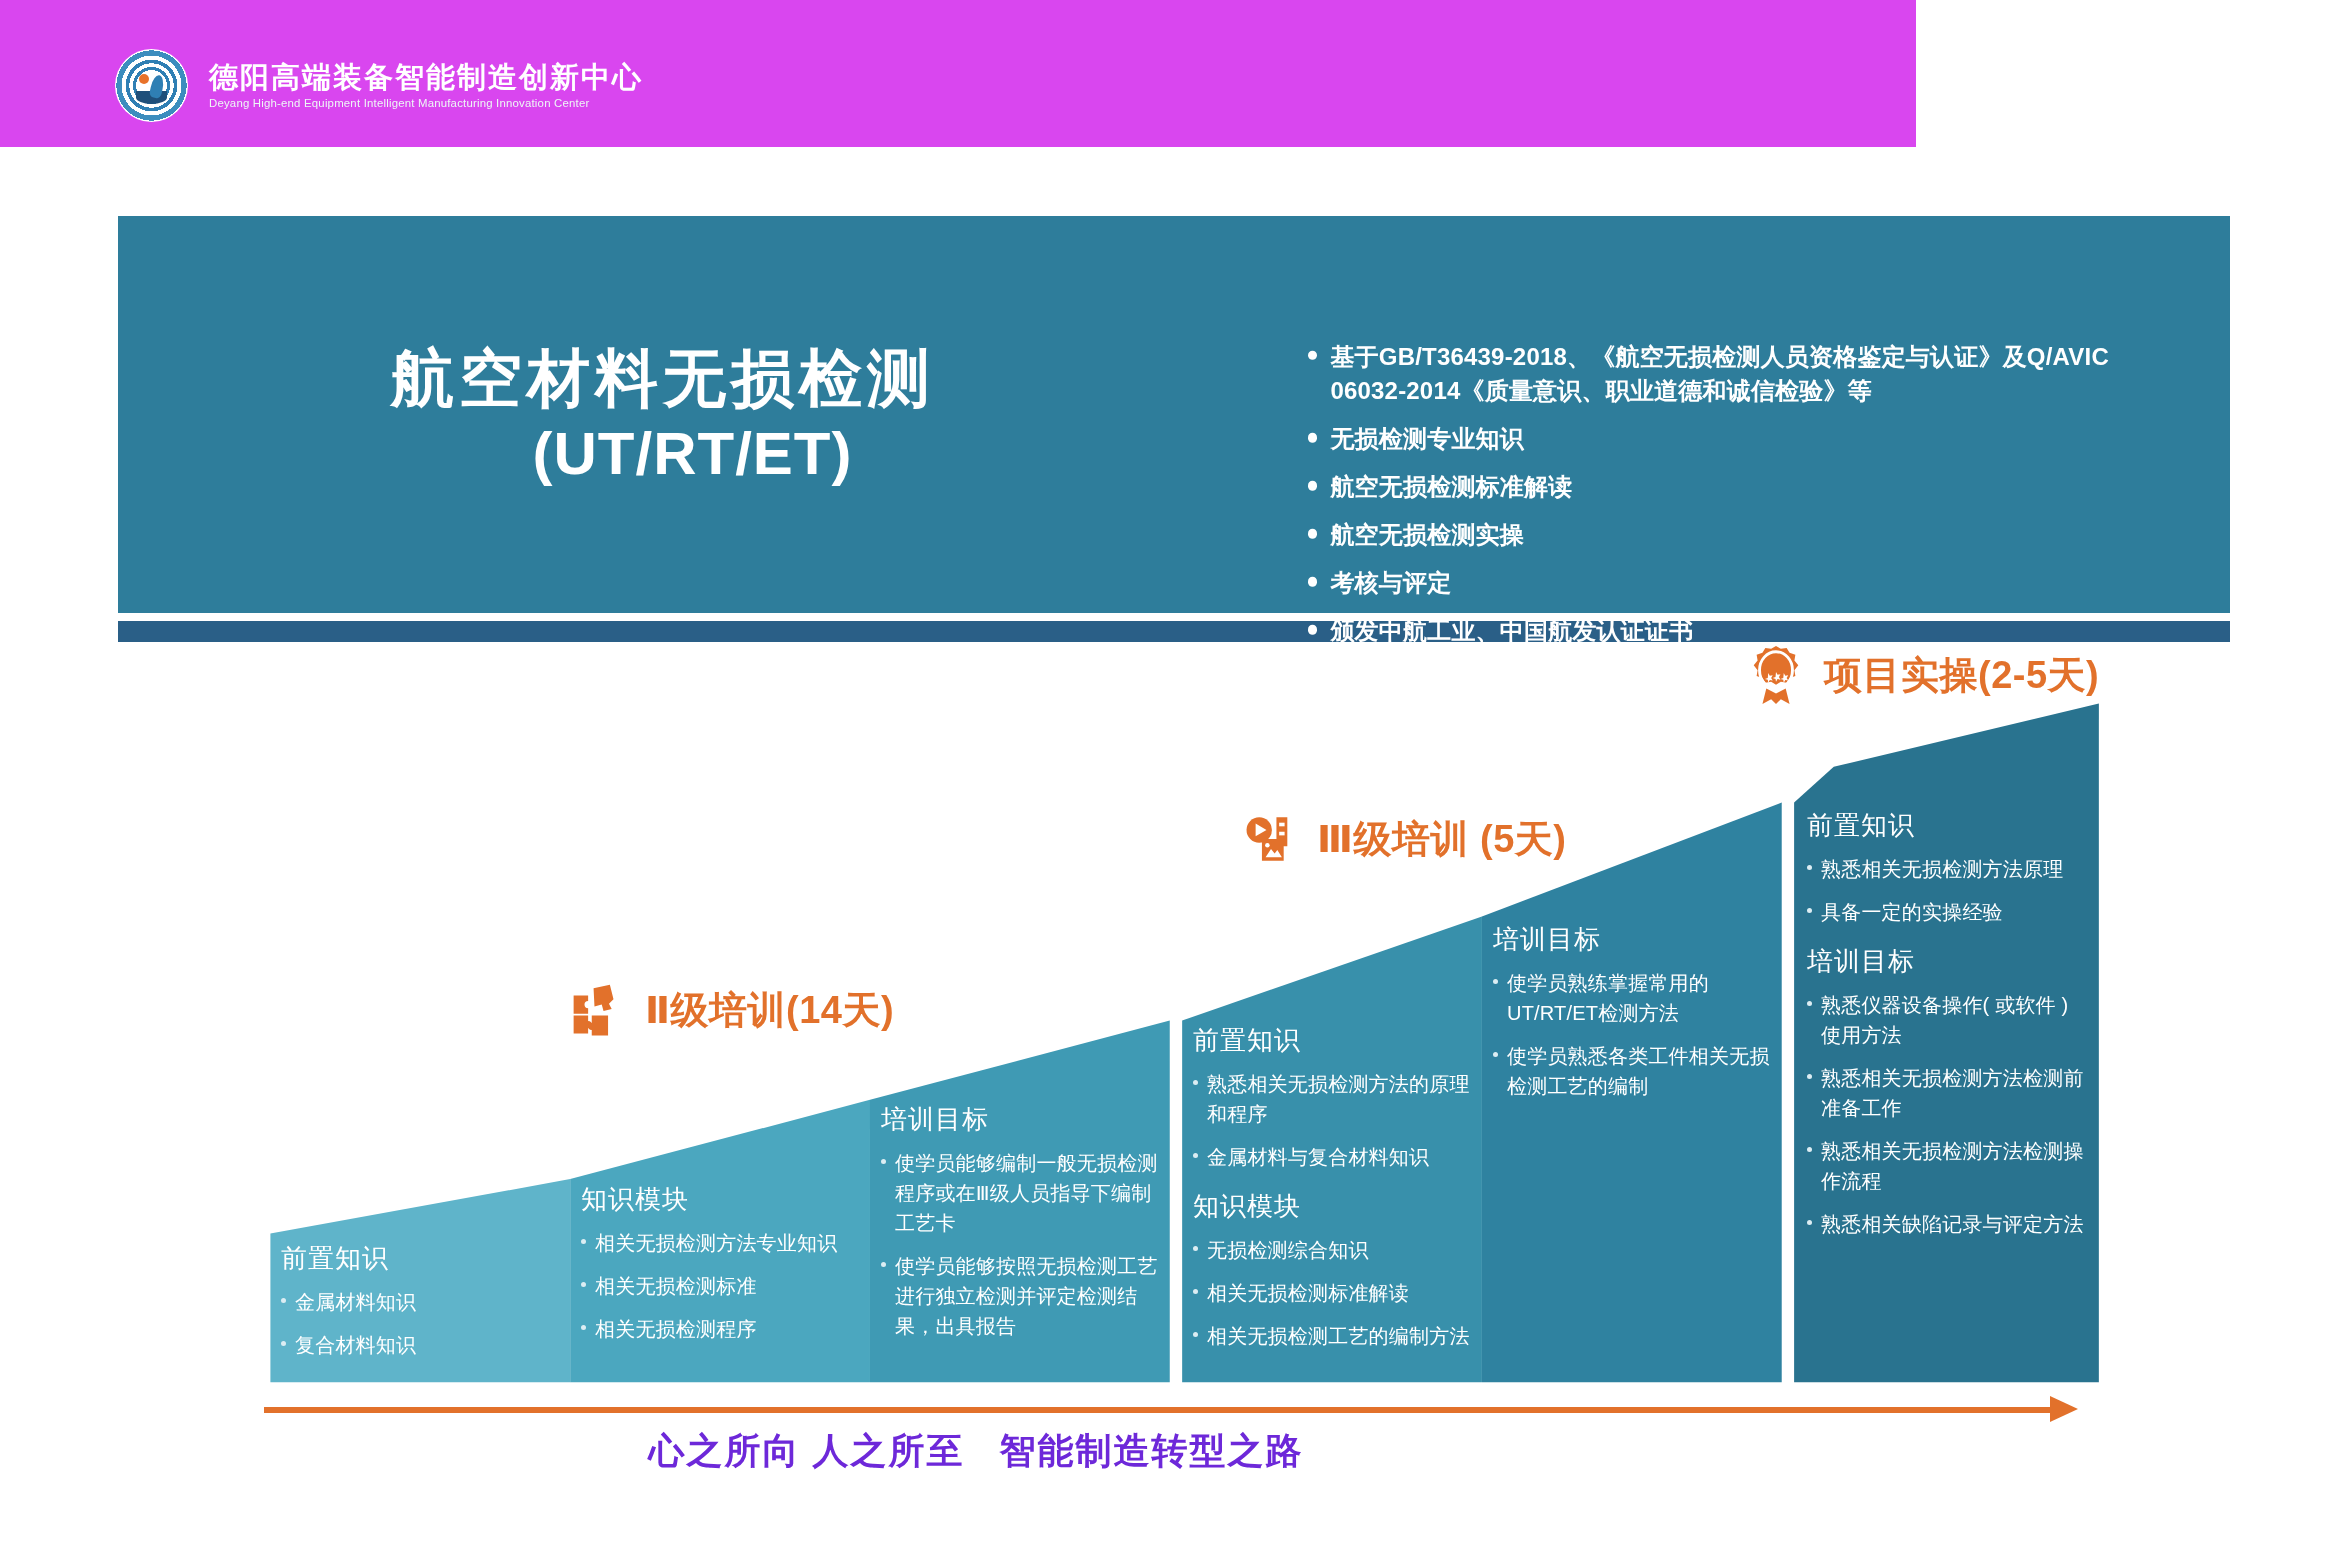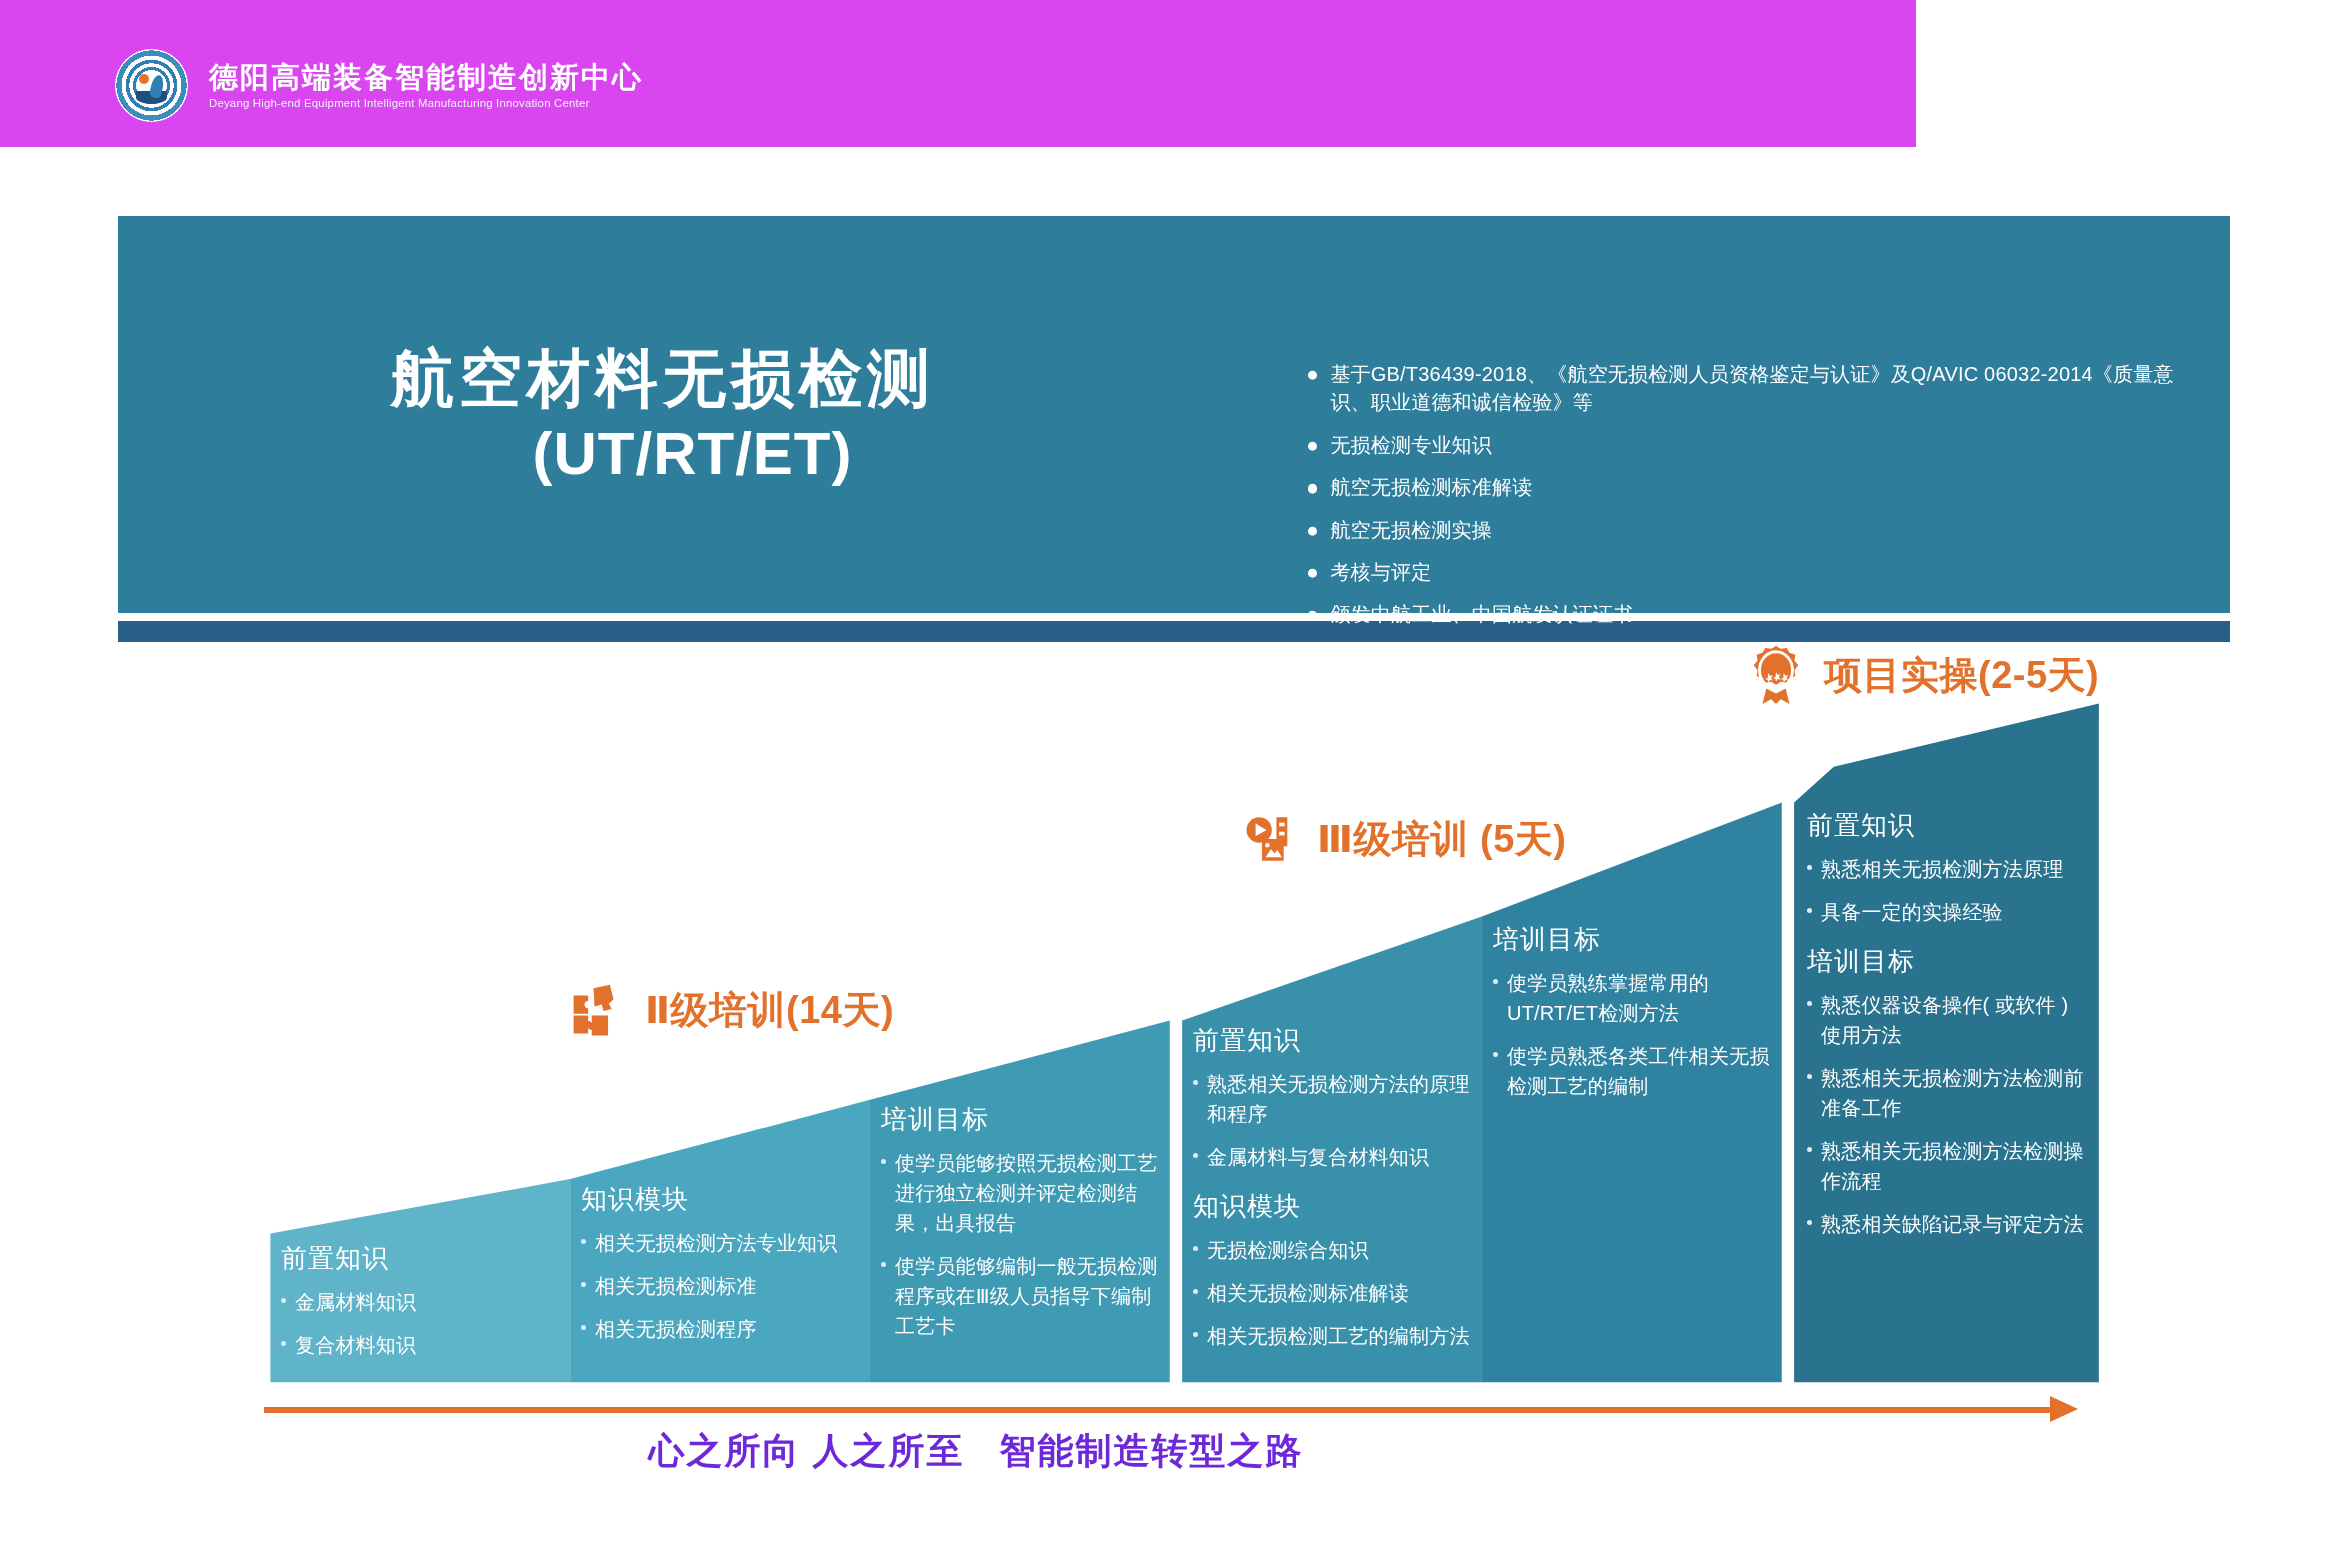--- a/index.html
+++ b/index.html
@@ -78,21 +78,21 @@
   }
   .hero-li{
     display:flex;align-items:flex-start;gap:13px;margin-bottom:14px;
   }
   .hero-li:last-child{margin-bottom:0;}
   .hero-dot{
     width:9.4px;height:9.4px;border-radius:50%;background:#ffffff;
     flex:none;margin-top:11px;
   }
   .hero-li-text{
-    color:#ffffff;font-size:20px;line-height:1.42;letter-spacing:0.2px;
+    color:#ffffff;font-size:24px;line-height:1.42;letter-spacing:0.2px;font-weight:bold;
   }
   .hero-underbar{
     width:2112px;height:21px;background:#2a5f87;margin-top:8px;
   }
 
   
   .stair{
     position:absolute;left:0;top:639px;width:2342px;height:773px;
   }
   .stair-svg{position:absolute;left:0;top:0;}
@@ -272,25 +272,25 @@
     <div class="panel-li">
       <span class="panel-bullet"></span>
       <span class="panel-li-text">相关无损检测程序</span>
     </div>
   </div>
 
   <div class="panel-text" style="left:881px;top:463px;width:280px;">
     <div class="panel-head">培训目标</div>
     <div class="panel-li">
       <span class="panel-bullet"></span>
+      <span class="panel-li-text">使学员能够编制一般无损检测程序或在Ⅲ级人员指导下编制工艺卡</span>
+    </div>
+    <div class="panel-li">
+      <span class="panel-bullet"></span>
       <span class="panel-li-text">使学员能够按照无损检测工艺进行独立检测并评定检测结果，出具报告</span>
-    </div>
-    <div class="panel-li">
-      <span class="panel-bullet"></span>
-      <span class="panel-li-text">使学员能够编制一般无损检测程序或在Ⅲ级人员指导下编制工艺卡</span>
     </div>
   </div>
 
   <div class="panel-text" style="left:1193px;top:384px;width:280px;">
     <div class="panel-head">前置知识</div>
     <div class="panel-li">
       <span class="panel-bullet"></span>
       <span class="panel-li-text">熟悉相关无损检测方法的原理和程序</span>
     </div>
     <div class="panel-li">

